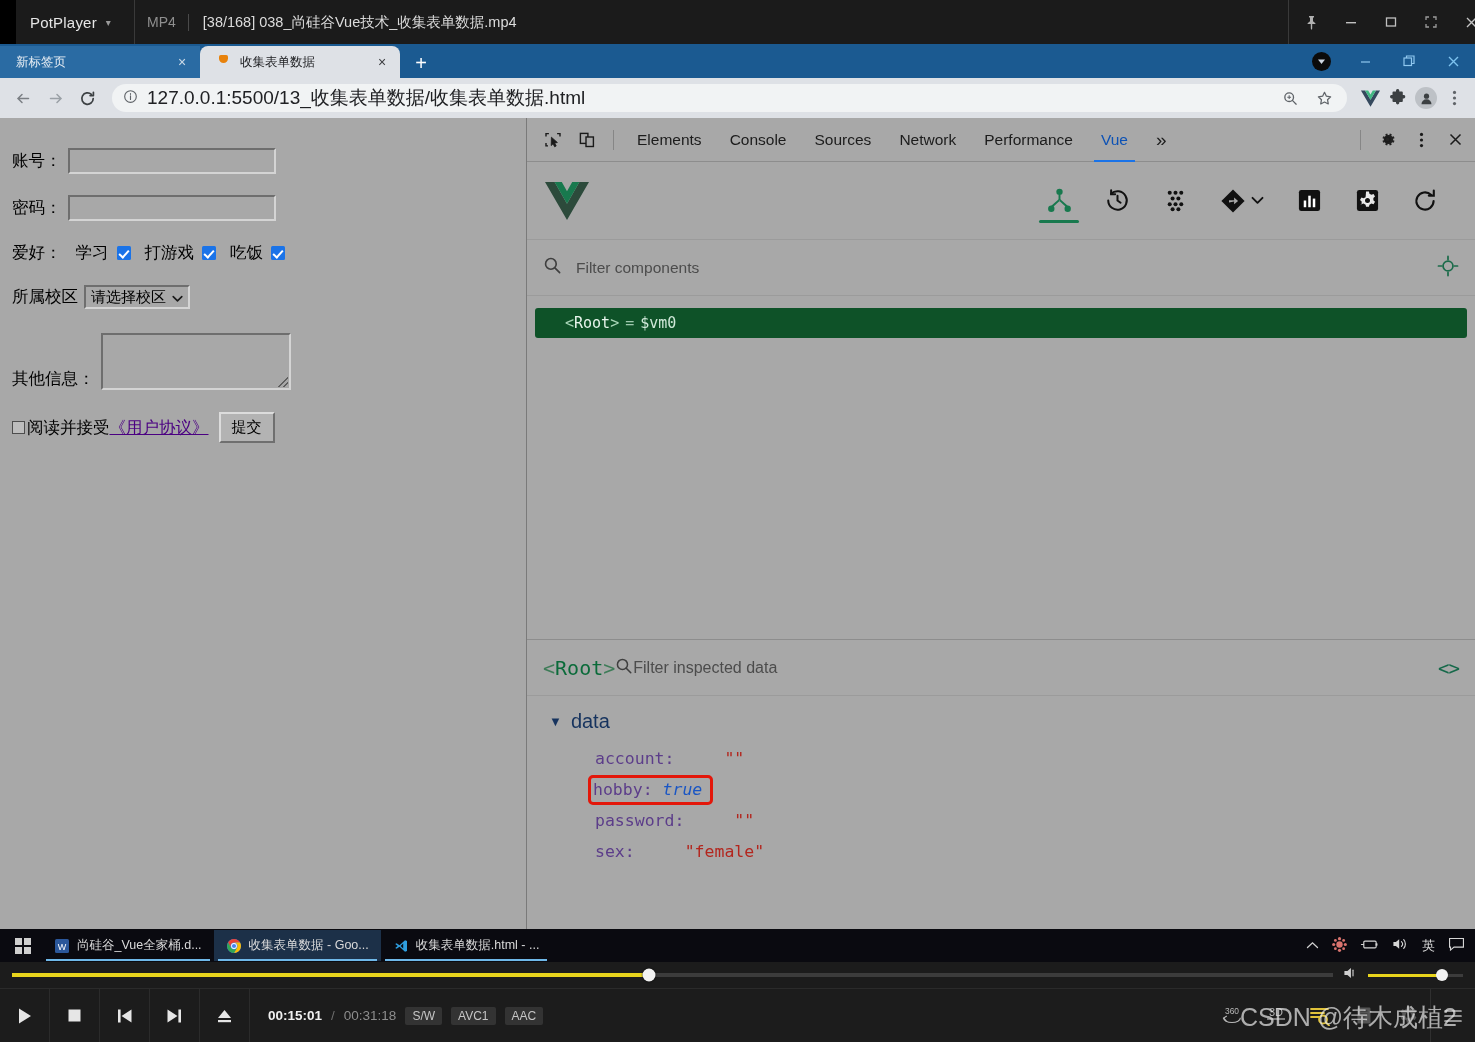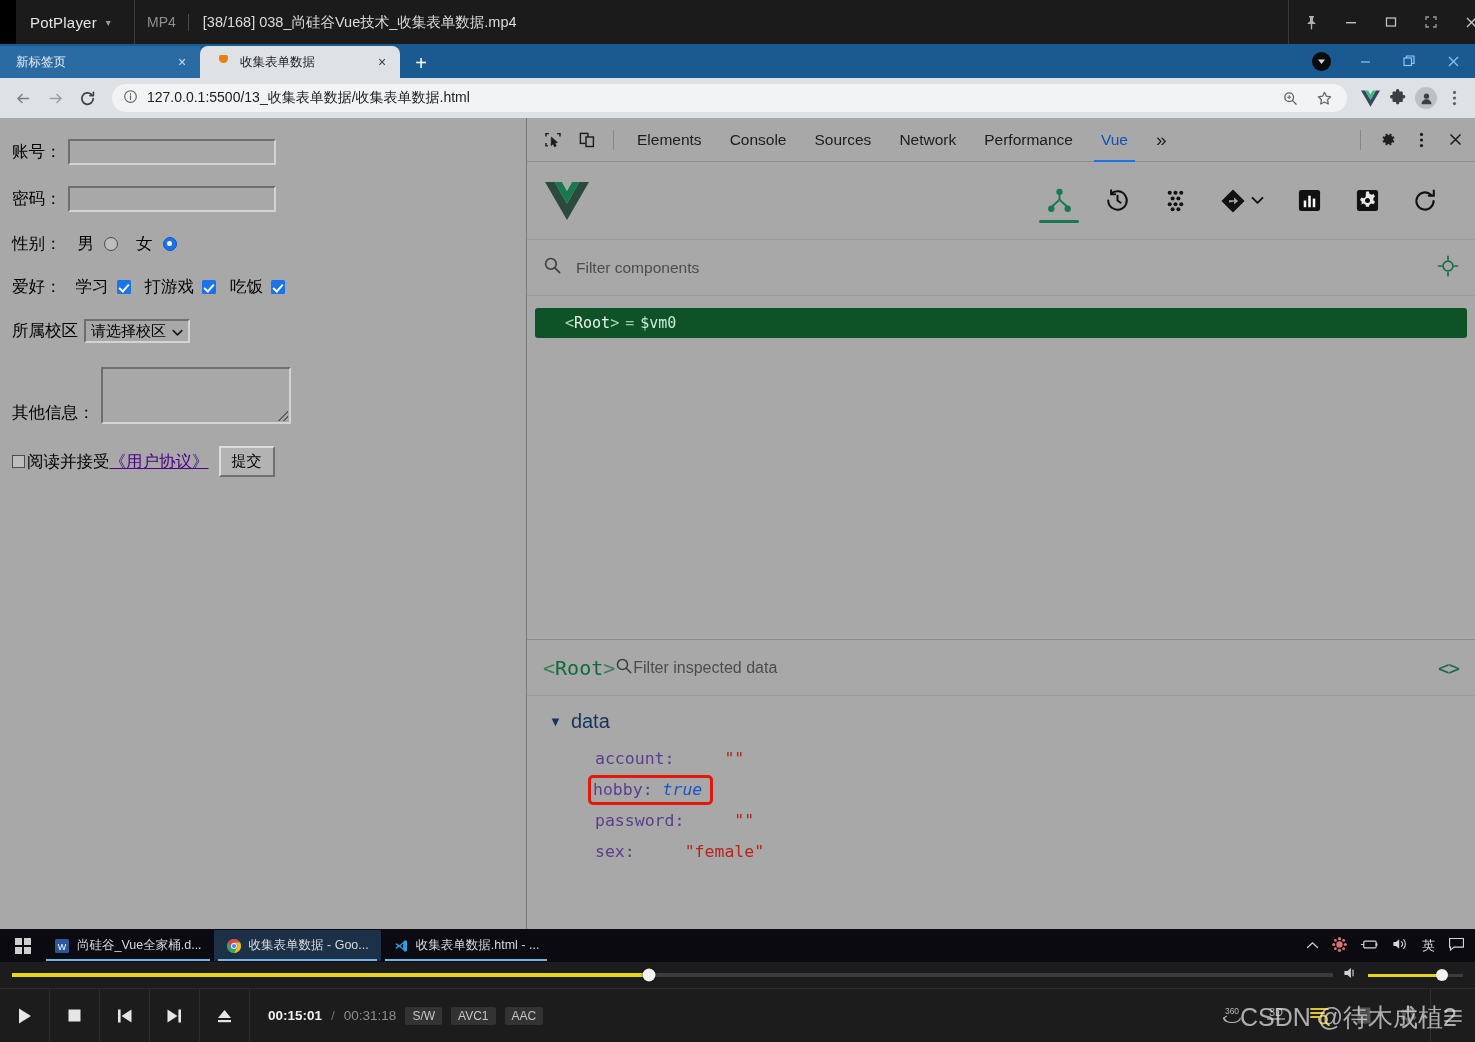--- a/index.html
+++ b/index.html
@@ -87,37 +87,37 @@
   }
   .nav-btn {
     width: 30px; height: 30px; display: flex; align-items: center; justify-content: center;
     color: #5f6368;
   }
   .omnibox {
     flex: 1; height: 28px; background: #f1f3f4; border-radius: 14px;
     display: flex; align-items: center; padding: 0 6px 0 11px; gap: 9px;
     margin: 0 8px; position: relative;
   }
-  .omnibox-url { font-size: 14px; color: #202124; white-space: nowrap; }
+  .omnibox-url { font-size: 19px; color: #202124; white-space: nowrap; }
   .omni-right { margin-left: auto; display: flex; align-items: center; gap: 8px; padding-right: 4px; }
   .tb-icon { width: 26px; height: 26px; display: flex; align-items: center; justify-content: center; color: #5f6368; }
   .avatar-circle {
     width: 22px; height: 22px; border-radius: 50%; background: #bdc1c6;
     display: flex; align-items: center; justify-content: center;
   }
 
   
   .viewport {
     position: relative; height: 811px; display: flex; background: #ffffff;
   }
   .page-left {
     width: 527px; background: #a8a8a8; position: relative;
     border-right: 1px solid #7a7a7a;
   }
-  .form-wrap { padding: 21px 0 0 12px; font-size: 16px; color: #000; }
+  .form-wrap { padding: 30px 0 0 12px; font-size: 16px; color: #000; }
   .f-row { display: flex; align-items: center; margin-bottom: 21px; }
   .f-label { font-size: 16.5px; color: #000; }
   .f-input {
     width: 208px; height: 26px; margin-left: 6px;
     background: #a8a8a8; border: 2px solid #7e7e7e; border-top-color: #6e6e6e;
     border-left-color: #6e6e6e; border-right-color: #d4d4d4; border-bottom-color: #d4d4d4;
   }
   .radio-o {
     width: 14px; height: 14px; border-radius: 50%;
     border: 1.6px solid #4a4a4a; background: #bdbdbd; display: inline-block;
@@ -486,27 +486,20 @@
           <div class="f-row">
             <span class="f-label">账号：</span>
             <span class="f-input" title=""></span>
           </div>
 
           <div class="f-row">
             <span class="f-label">密码：</span>
             <span class="f-input" title=""></span>
           </div>
 
-          <div class="f-row" style="gap:6px;">
-            <span class="f-label">性别：</span>
-            <span class="f-label" style="margin-left:10px">男</span>
-            <span class="radio-o"></span>
-            <span class="f-label" style="margin-left:8px">女</span>
-            <span class="radio-on"></span>
-          </div>
 
           <div class="f-row" style="gap:4px;">
             <span class="f-label">爱好：</span>
             <span class="f-label" style="margin-left:10px">学习</span>
             <span class="cb-on"></span>
             <span class="f-label" style="margin-left:6px">打游戏</span>
             <span class="cb-on"></span>
             <span class="f-label" style="margin-left:6px">吃饭</span>
             <span class="cb-on"></span>
           </div>

